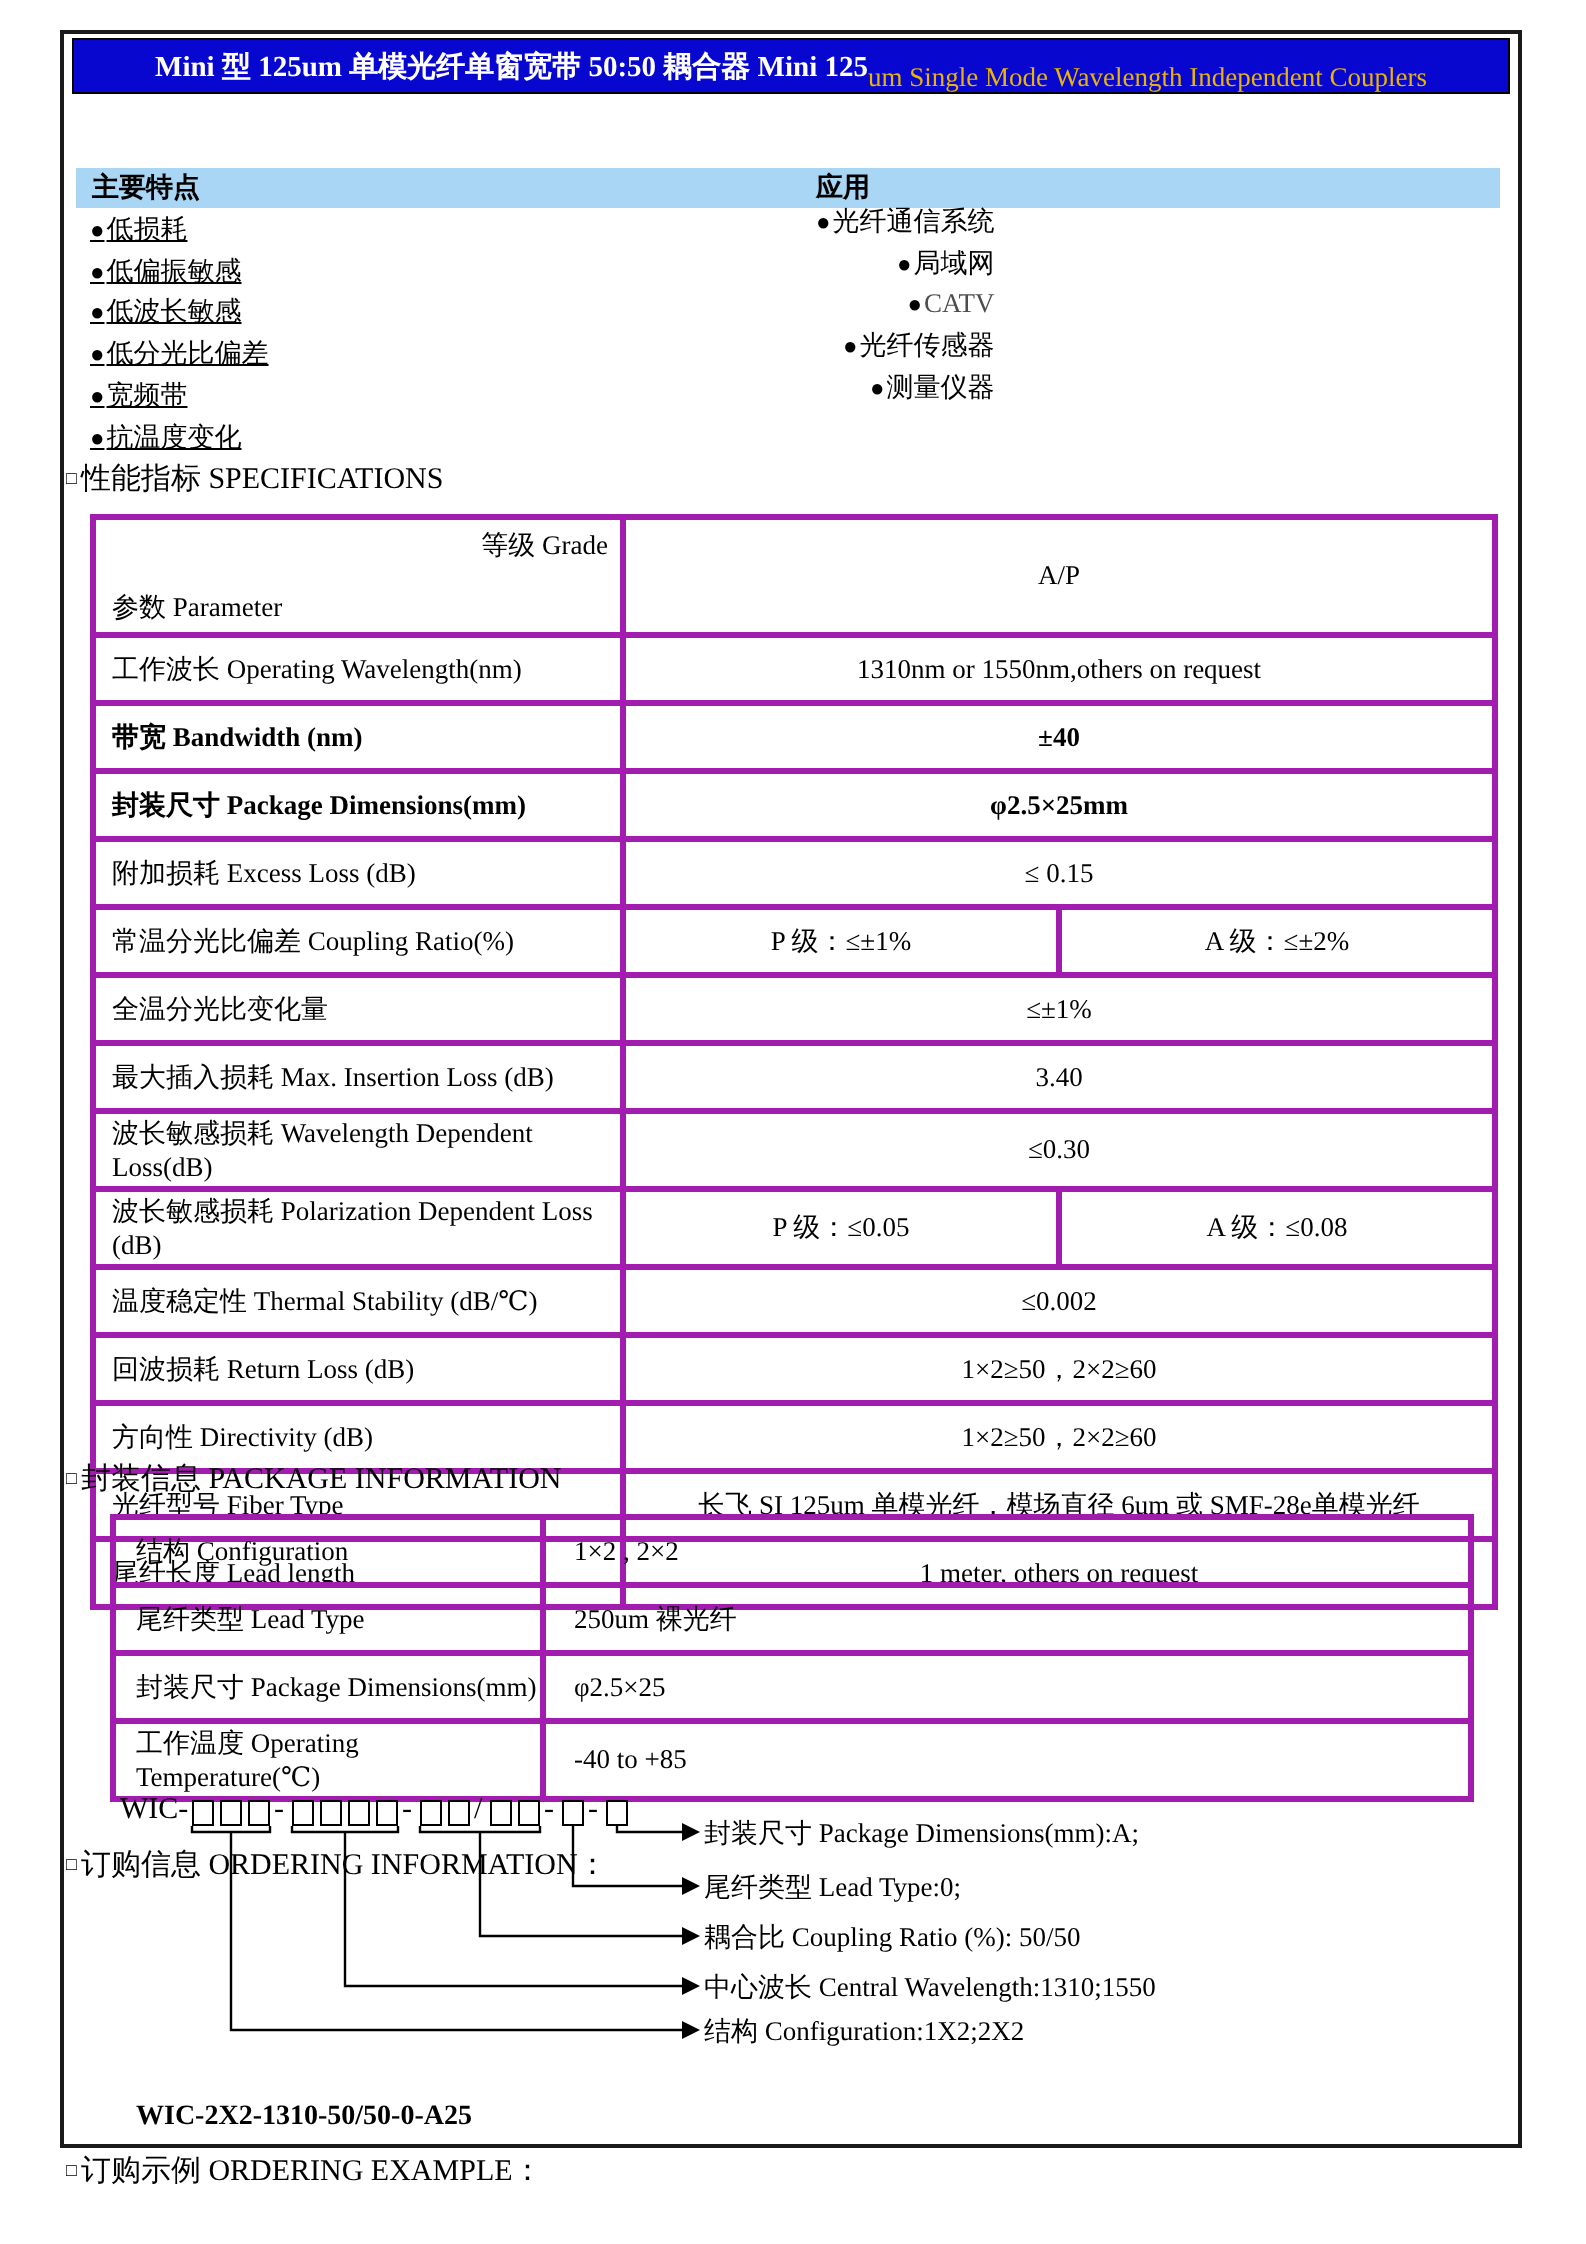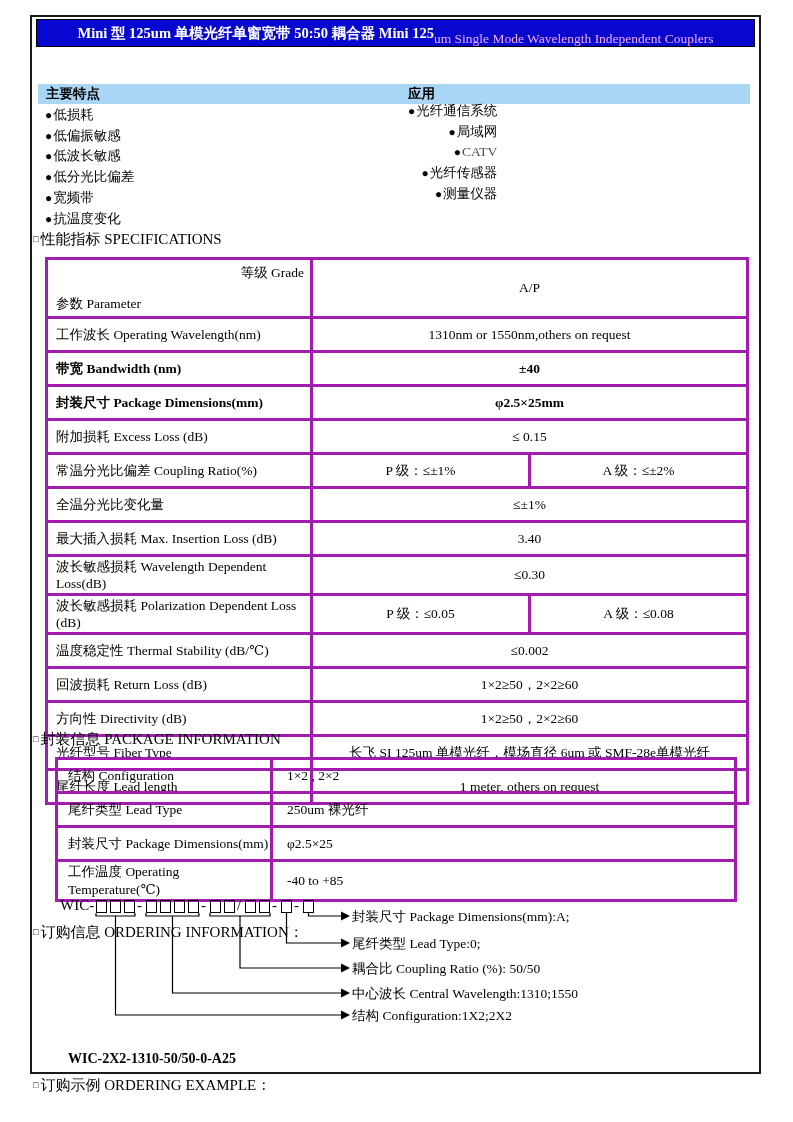--- a/index.html
+++ b/index.html
@@ -10,21 +10,21 @@
   }
   .abs{position:absolute;}
   
   .page-border{left:30px;top:15px;width:727px;height:1055px;border:2px solid #1a1a1a;}
   
   .title-bar{
     left:36px;top:19px;width:717px;height:26px;background:#0707cf;border:1px solid #000;
     display:flex;align-items:center;justify-content:center;white-space:nowrap;overflow:hidden;
   }
   .title-bar .t-bold{color:#fff;font-weight:bold;font-size:14.5px;}
-  .title-bar .t-reg{color:#f0abfc;font-weight:normal;font-size:13.5px;margin-top:12px;}
+  .title-bar .t-reg{color:#eab308;font-weight:normal;font-size:13.5px;margin-top:12px;}
   
   .feat-bar{
     left:38px;top:84px;width:712px;height:20px;background:#a9d6f4;
     font-weight:bold;font-size:13.5px;line-height:20px;
   }
   .feat-bar .fb-left{position:absolute;left:8px;top:0;}
   .feat-bar .fb-right{position:absolute;left:370px;top:0;}
   .blist{font-size:13.5px;line-height:20.7px;white-space:nowrap;}
   .blist .bullet{font-size:12px;margin-right:1px;}
   .blist .catv{color:#4d4d4d;}
@@ -65,21 +65,21 @@
 <div class="abs title-bar">
   <span class="t-bold">Mini 型 125um 单模光纤单窗宽带 50:50 耦合器 Mini 125</span>
     <span class="t-reg">um Single Mode Wavelength Independent Couplers</span>
 </div>
 
 <div class="abs feat-bar">
   <span class="fb-left">主要特点</span>
   <span class="fb-right">应用</span>
 </div>
 
-<div class="abs blist" style="left:45px;top:105px;">
+<div class="abs blist" style="left:45px;top:105px;text-decoration:underline;">
   <div><span class="bullet">●</span><span>低损耗</span></div>
   <div><span class="bullet">●</span><span>低偏振敏感</span></div>
   <div><span class="bullet">●</span><span>低波长敏感</span></div>
   <div><span class="bullet">●</span><span>低分光比偏差</span></div>
   <div><span class="bullet">●</span><span>宽频带</span></div>
   <div><span class="bullet">●</span><span>抗温度变化</span></div>
 </div>
 
 <div class="abs blist" style="left:408px;top:101px;text-align:right;">
   <div><span class="bullet">●</span><span>光纤通信系统</span></div>

